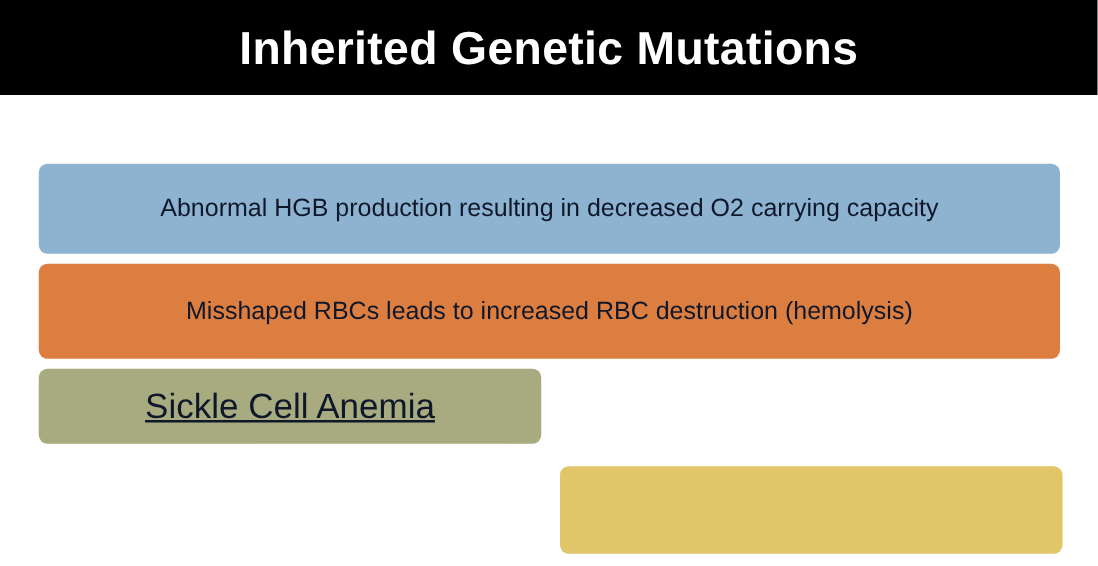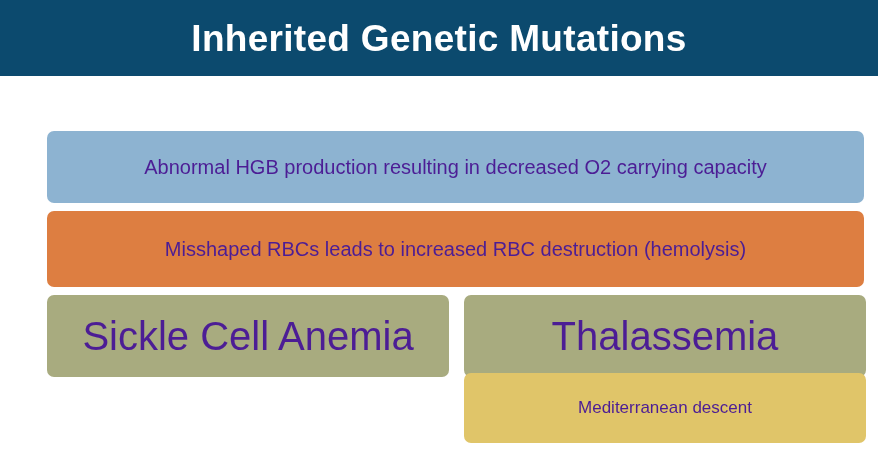--- a/index.html
+++ b/index.html
@@ -18,43 +18,42 @@
     width: 878px;
     height: 453px;
     background: #ffffff;
   }
   .title-bar {
     position: absolute;
     left: 0;
     top: 0;
     width: 878px;
     height: 76px;
-    background: #0c4a6e;
+    background: #000000;
     display: flex;
     align-items: center;
     justify-content: center;
   }
   .title-text {
     color: #ffffff;
     font-size: 37px;
     font-weight: bold;
     letter-spacing: 0.3px;
     line-height: 1;
     text-align: center;
   }
   .band {
     position: absolute;
     border-radius: 7px;
     display: flex;
     align-items: center;
     justify-content: center;
     box-sizing: border-box;
-    color: #4c1d95;
+    color: #0f172a;
     text-align: center;
-    margin-left: 16px;
   }
   .band-hgb {
     left: 31px;
     top: 131px;
     width: 817px;
     height: 72px;
     background: #8db3d1;
     font-size: 20px;
   }
   .band-rbc {
@@ -68,24 +67,25 @@
   .col-left {
     left: 31px;
     width: 402px;
   }
   .col-right {
     left: 448px;
     width: 402px;
   }
   .band-disease {
     top: 295px;
-    height: 82px;
+    height: 60px;
     background: #a8ab7f;
-    font-size: 40px;
+    font-size: 28px;
     font-weight: normal;
+    text-decoration: underline;
   }
   .band-group {
     top: 373px;
     height: 70px;
     background: #e0c569;
     font-size: 17px;
     line-height: 1.35;
   }
   .band-group .line {
     display: block;
@@ -105,24 +105,20 @@
   </div>
 
   <div class="band band-rbc">
     <span>Misshaped RBCs leads to increased RBC destruction (hemolysis)</span>
   </div>
 
   <div class="band band-disease col-left">
     <span>Sickle Cell Anemia</span>
   </div>
 
-  <div class="band band-disease col-right">
-    <span>Thalassemia</span>
-  </div>
 
 
   <div class="band band-group col-right">
     <span>
-      <span class="line">Mediterranean descent</span>
     </span>
   </div>
 
 </div>
 
 </body></html>

